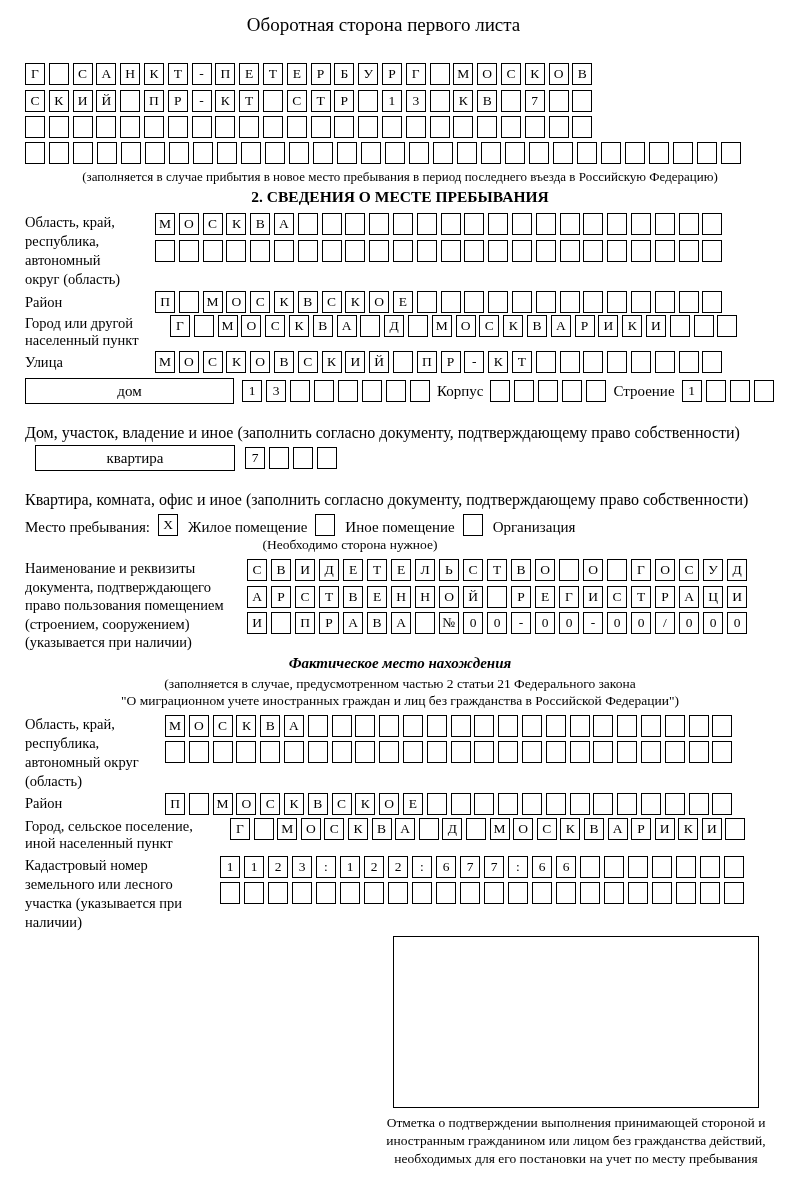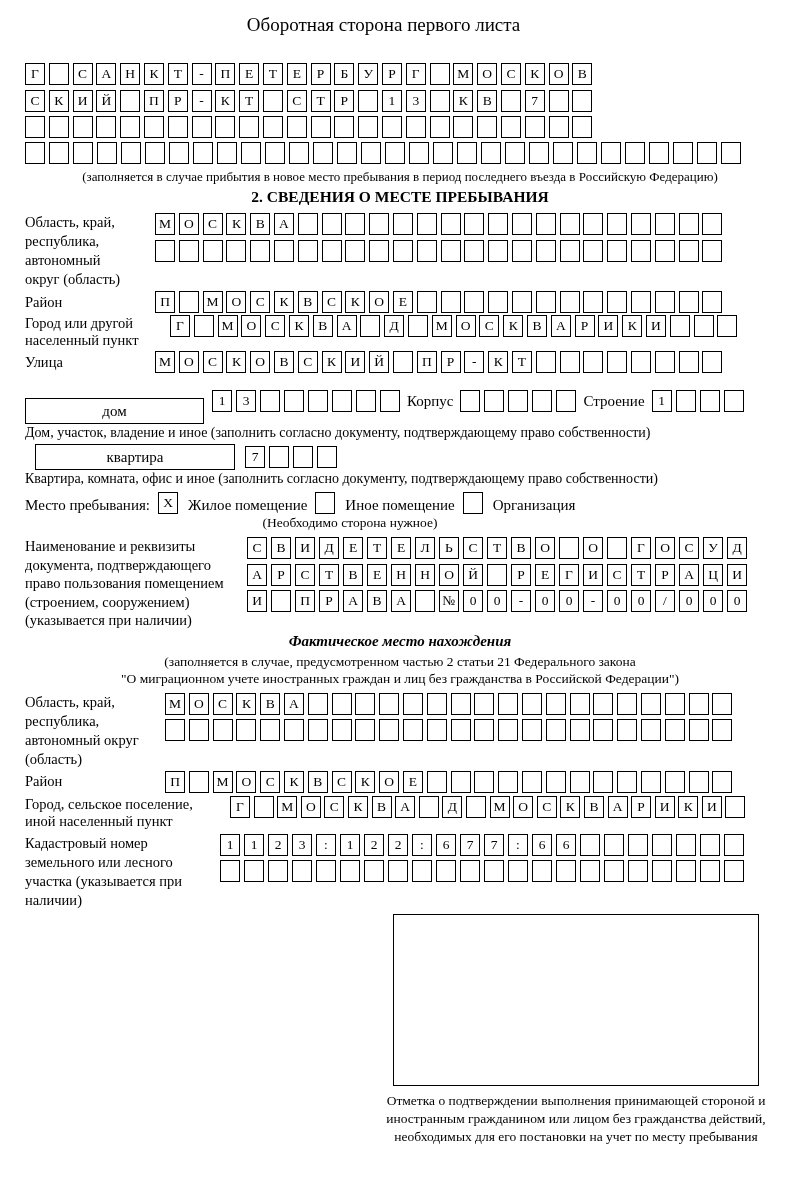--- a/index.html
+++ b/index.html
@@ -44,23 +44,23 @@
   .city1 .flabel { width: 145px; padding-right: 20px; line-height: 17px; }
   .district1, .street1 { margin-top: 2px; }
 
   
   .house-row { margin-top: 5px; display: flex; align-items: center; }
   .wide-box {
     box-sizing: border-box; border: 1.8px solid #000; height: 26px;
     display: flex; align-items: center; justify-content: center;
     font-size: 15px;
   }
-  .house-box { width: 179px; margin-right: 8px; margin-top: 20px; }
+  .house-box { width: 209px; margin-right: 8px; }
   .inline-lb { font-size: 15px; margin: 0 7px; }
-  .caption-left { font-size: 14px; margin-top: 1px; }
+  .caption-left { font-size: 16px; margin-top: 20px; }
   .apt-row { margin-top: 3px; display: flex; align-items: center; margin-left: 10px; }
   .apt-box { width: 200px; margin-right: 10px; }
 
   
   .stay-row { margin-top: 5px; display: flex; align-items: flex-end; font-size: 15px; }
   .stay-row .cell { margin: 0 10px 0 8px; }
   .stay-note { font-size: 13.5px; text-align: center; width: 370px; margin-left: 140px; margin-top: 1px; }
 
   
   .docblock { margin-top: 6px; }

